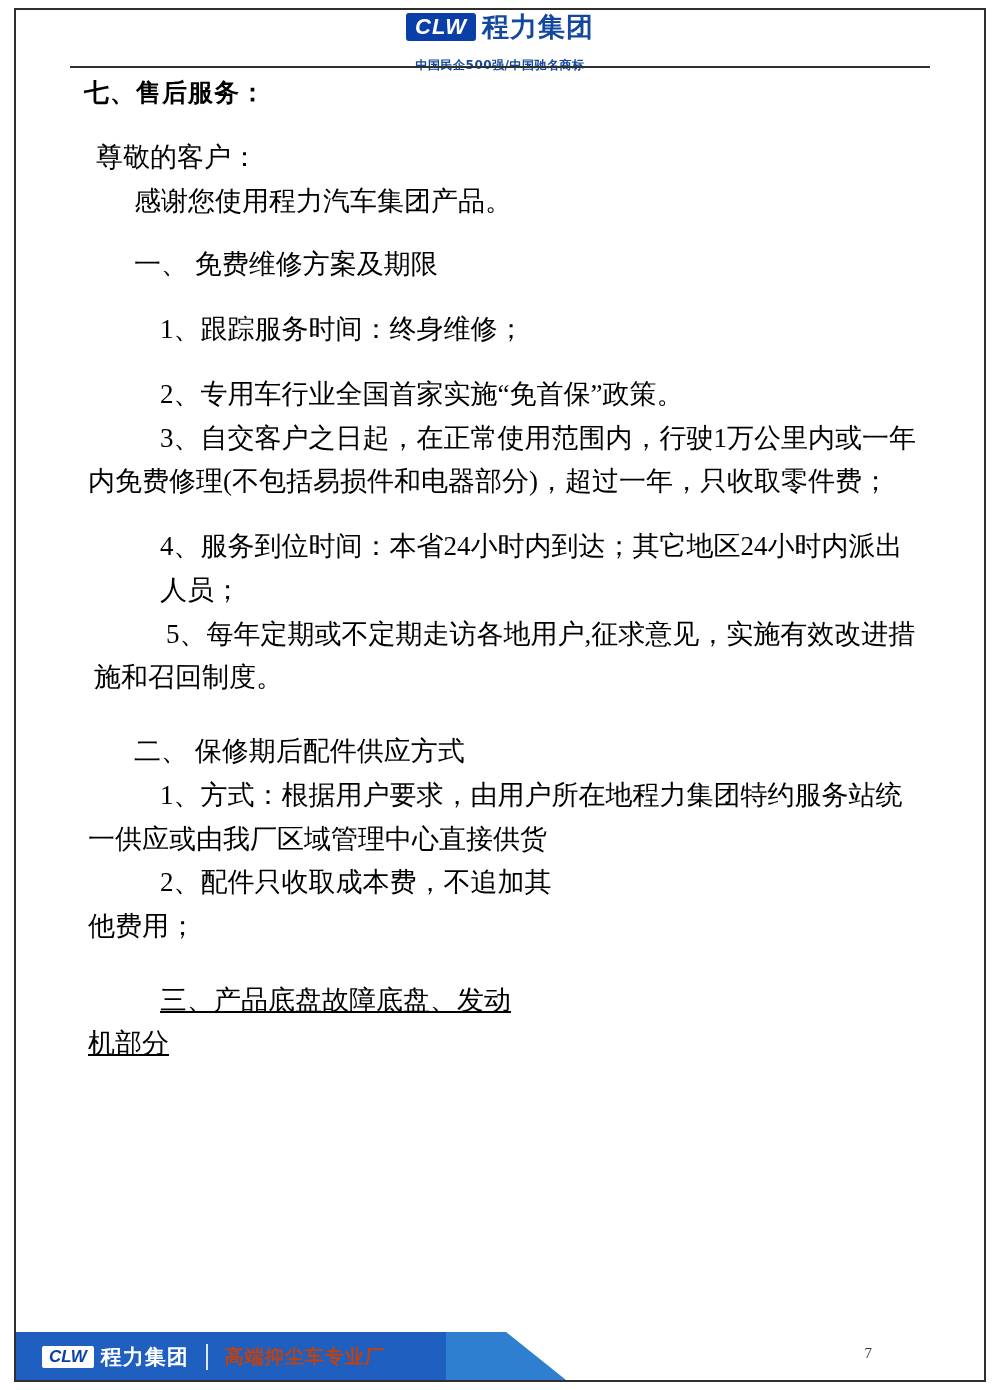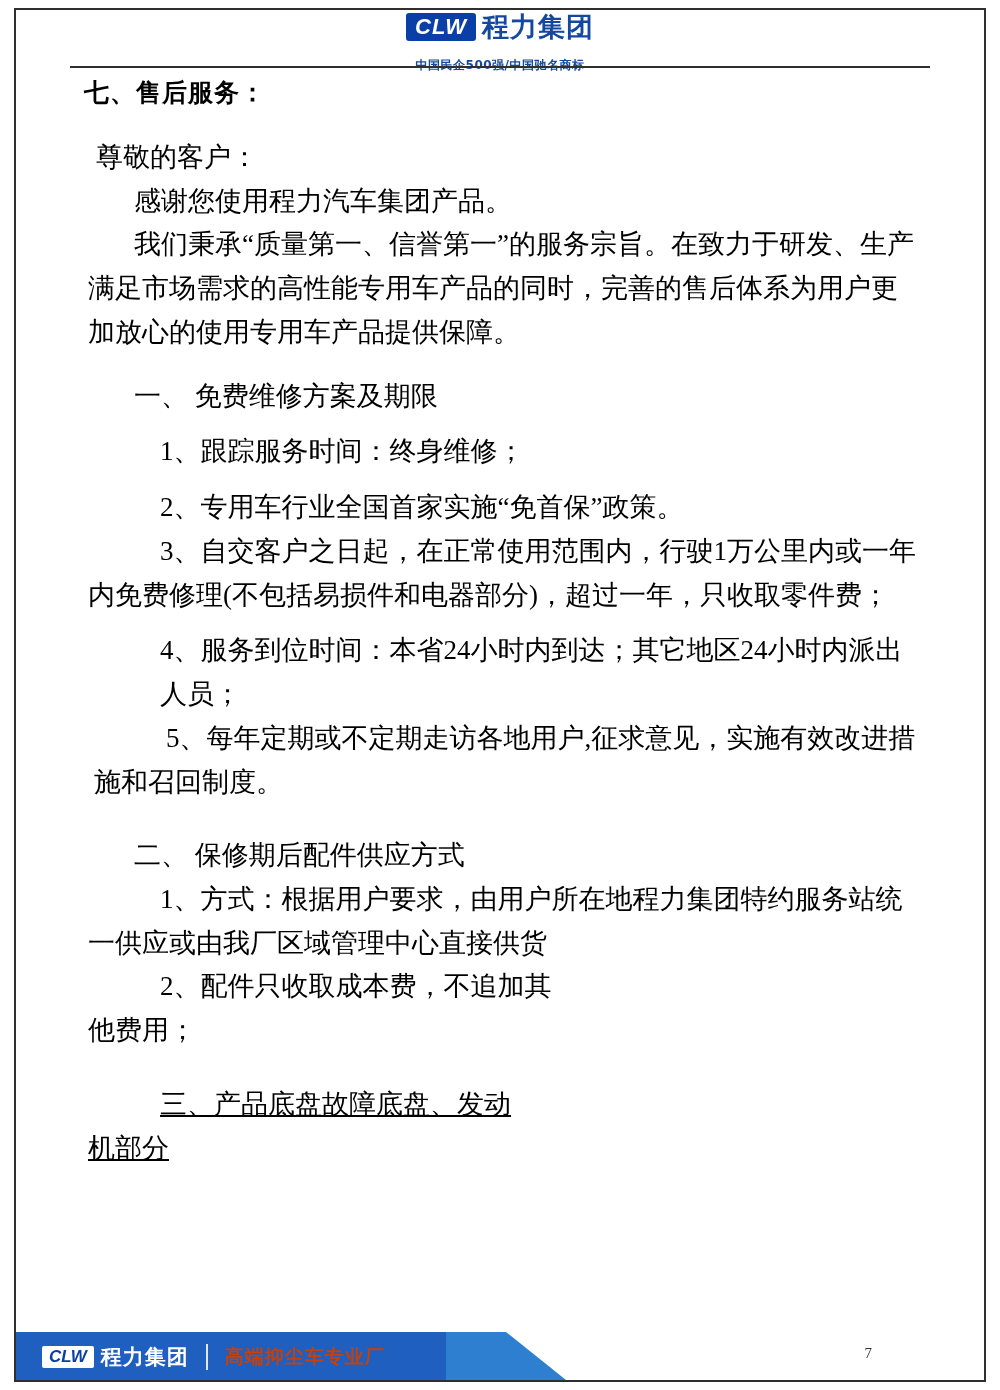--- a/index.html
+++ b/index.html
@@ -107,21 +107,21 @@
     width: 830px;
     font-size: 27px;
     color: #000000;
     line-height: 1.62;
   }
   .p {
     margin: 0;
     white-space: pre-wrap;
   }
   .indent1 { text-indent: 0; margin-left: 8px; }
-  .gap-s { margin-top: 12px; }
+  .gap-s { margin-top: 21px; }
   .gap-m { margin-top: 20px; }
   .gap-l { margin-top: 30px; }
   .blockpara { margin: 0; }
 
   
   .narrow { width: 470px; }
   .narrow2 { width: 430px; text-decoration: underline; }
 
   
   .footer {
@@ -223,21 +223,20 @@
 <div class="header-rule"></div>
 
 <div class="doc-title">七、售后服务：</div>
 
 <div class="content">
 
   <p class="p indent1">尊敬的客户：</p>
 
   <p class="p" style="margin-left:46px;">感谢您使用程力汽车集团产品。</p>
 
-  <p class="p blockpara" style="text-indent:46px;">我们秉承“质量第一、信誉第一”的服务宗旨。在致力于研发、生产满足市场需求的高性能专用车产品的同时，完善的售后体系为用户更加放心的使用专用车产品提供保障。</p>
 
   <p class="p gap-m" style="margin-left:46px;">一、 免费维修方案及期限</p>
   <p class="p gap-s" style="margin-left:72px;">1、跟踪服务时间：终身维修；</p>
   <p class="p gap-s" style="margin-left:72px;">2、专用车行业全国首家实施“免首保”政策。</p>
   <p class="p gap-s blockpara" style="text-indent:72px;">3、自交客户之日起，在正常使用范围内，行驶1万公里内或一年内免费修理(不包括易损件和电器部分)，超过一年，只收取零件费；</p>
   <p class="p gap-s" style="margin-left:72px;">4、服务到位时间：本省24小时内到达；其它地区24小时内派出人员；</p>
   <p class="p gap-s blockpara" style="text-indent:72px; margin-left:6px;">5、每年定期或不定期走访各地用户,征求意见，实施有效改进措施和召回制度。</p>
 
   <p class="p gap-l" style="margin-left:46px;">二、 保修期后配件供应方式</p>
   <p class="p gap-s blockpara" style="text-indent:72px;">1、方式：根据用户要求，由用户所在地程力集团特约服务站统一供应或由我厂区域管理中心直接供货</p>

